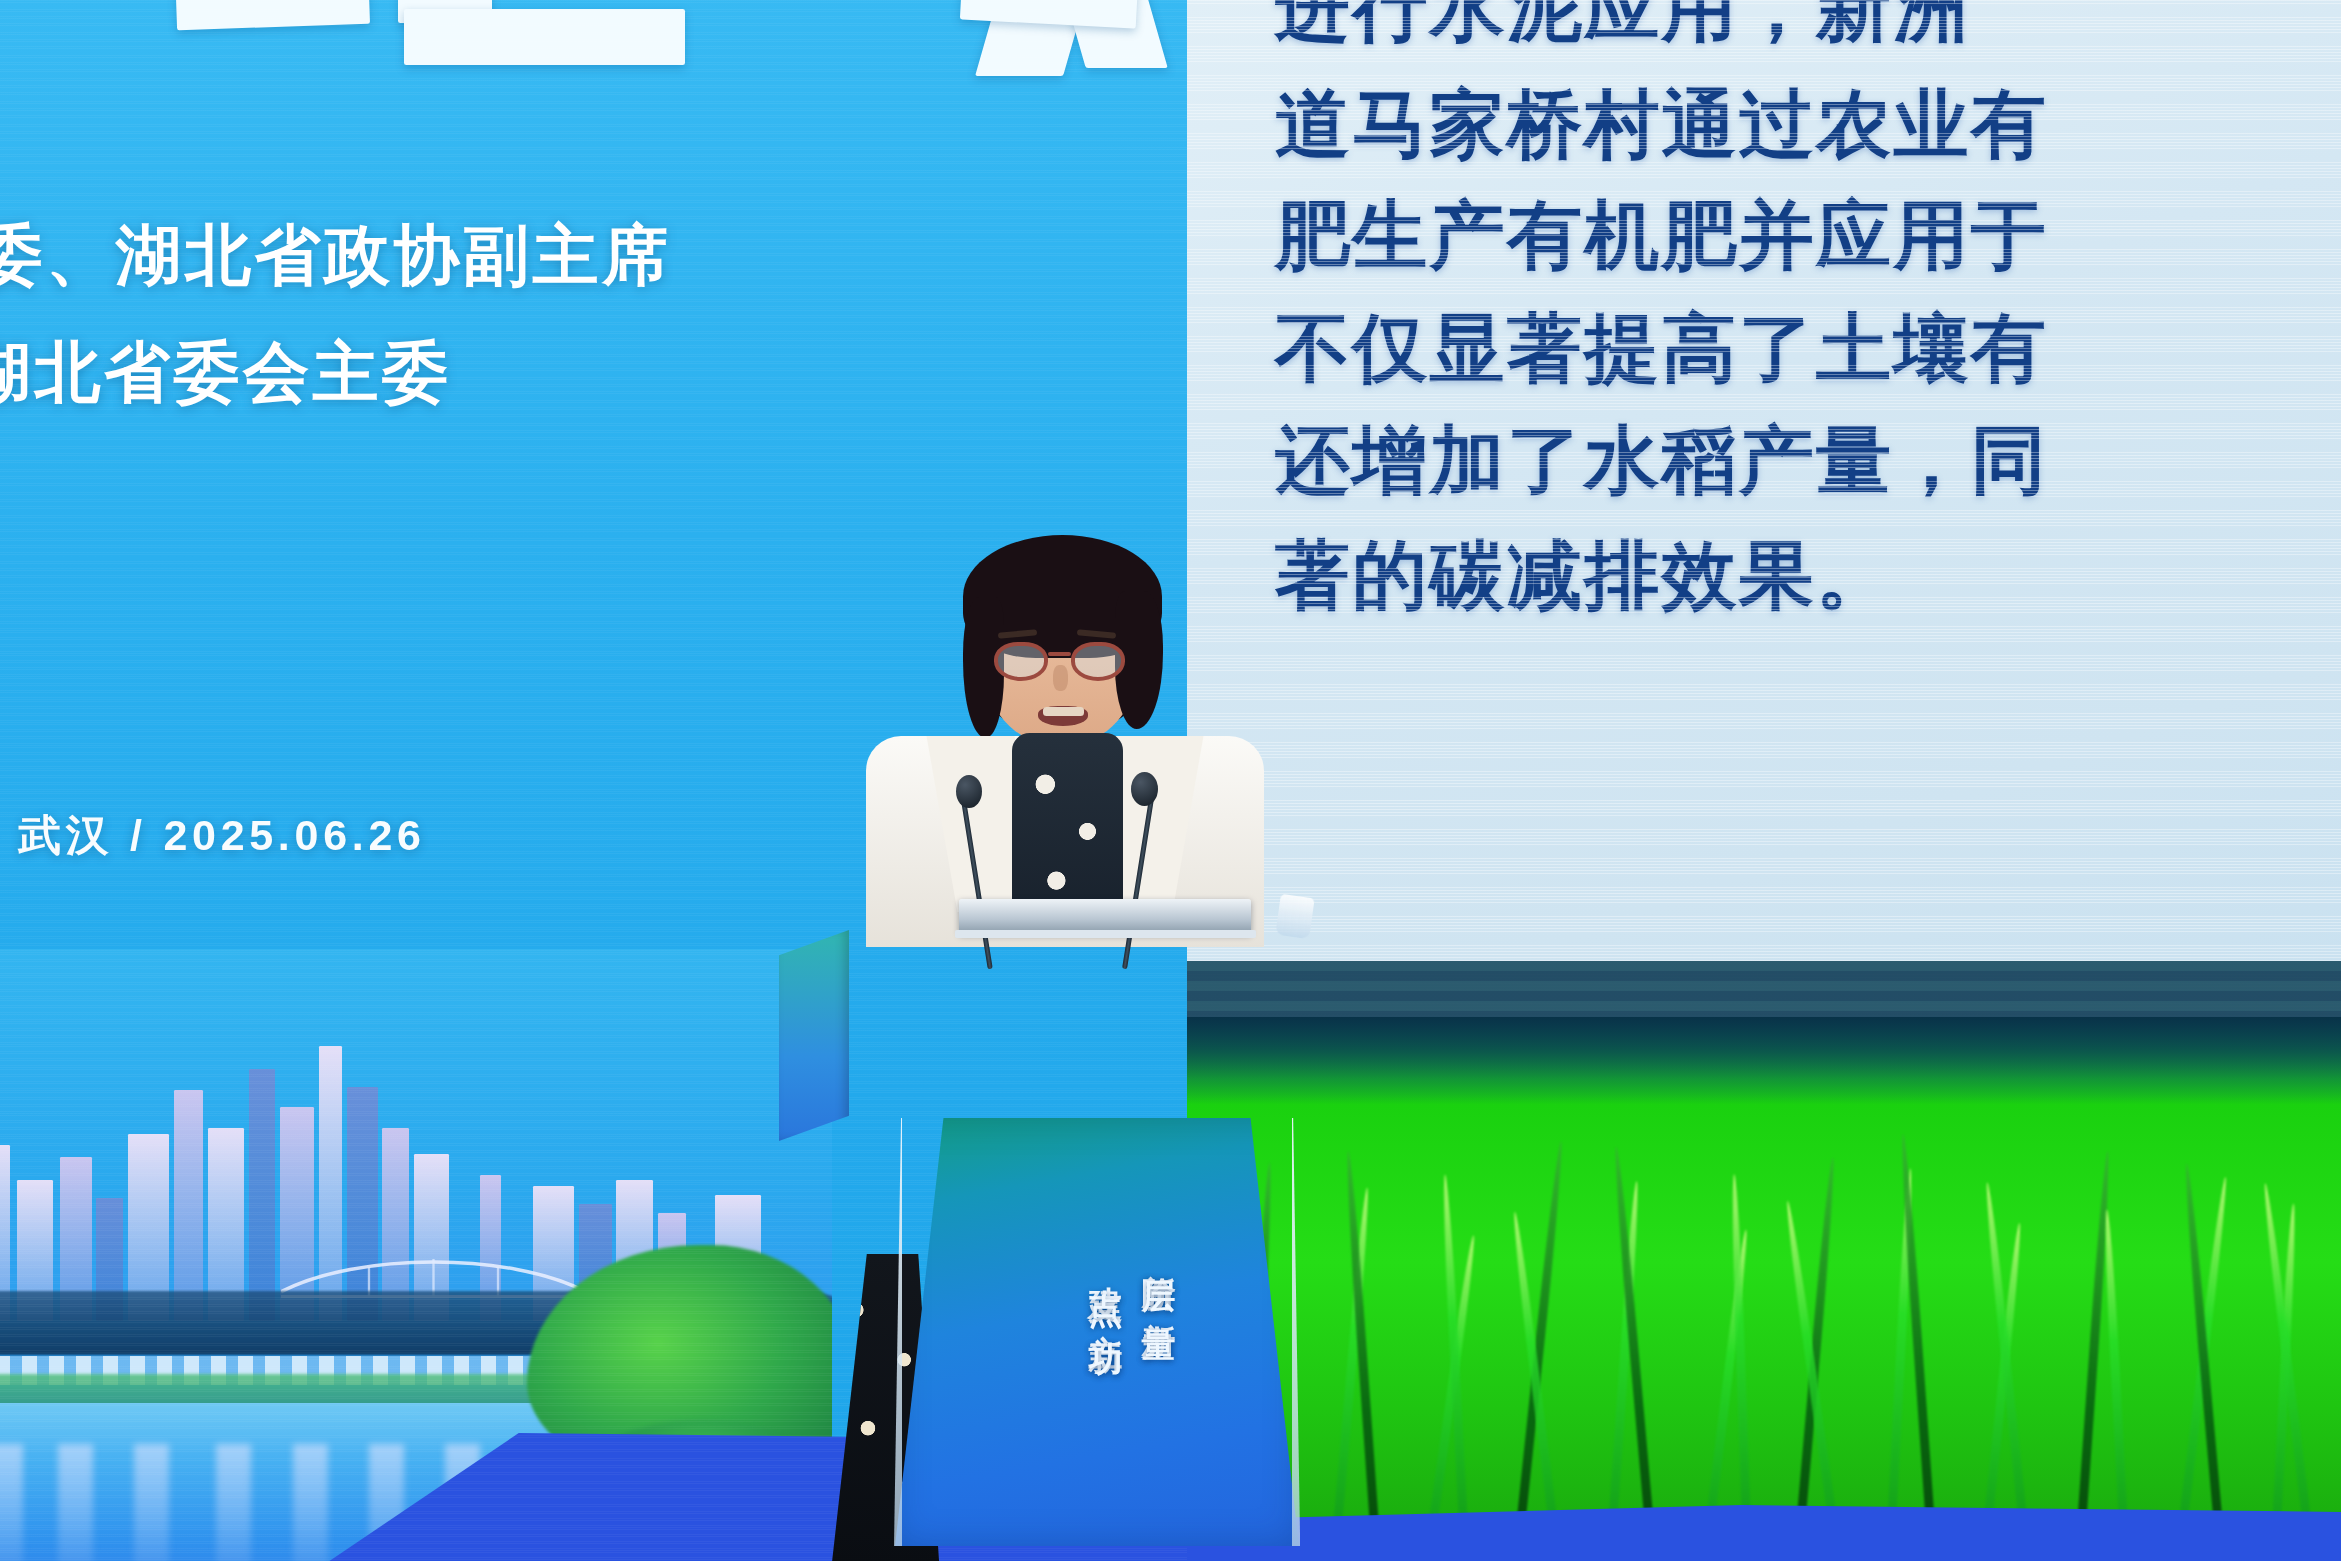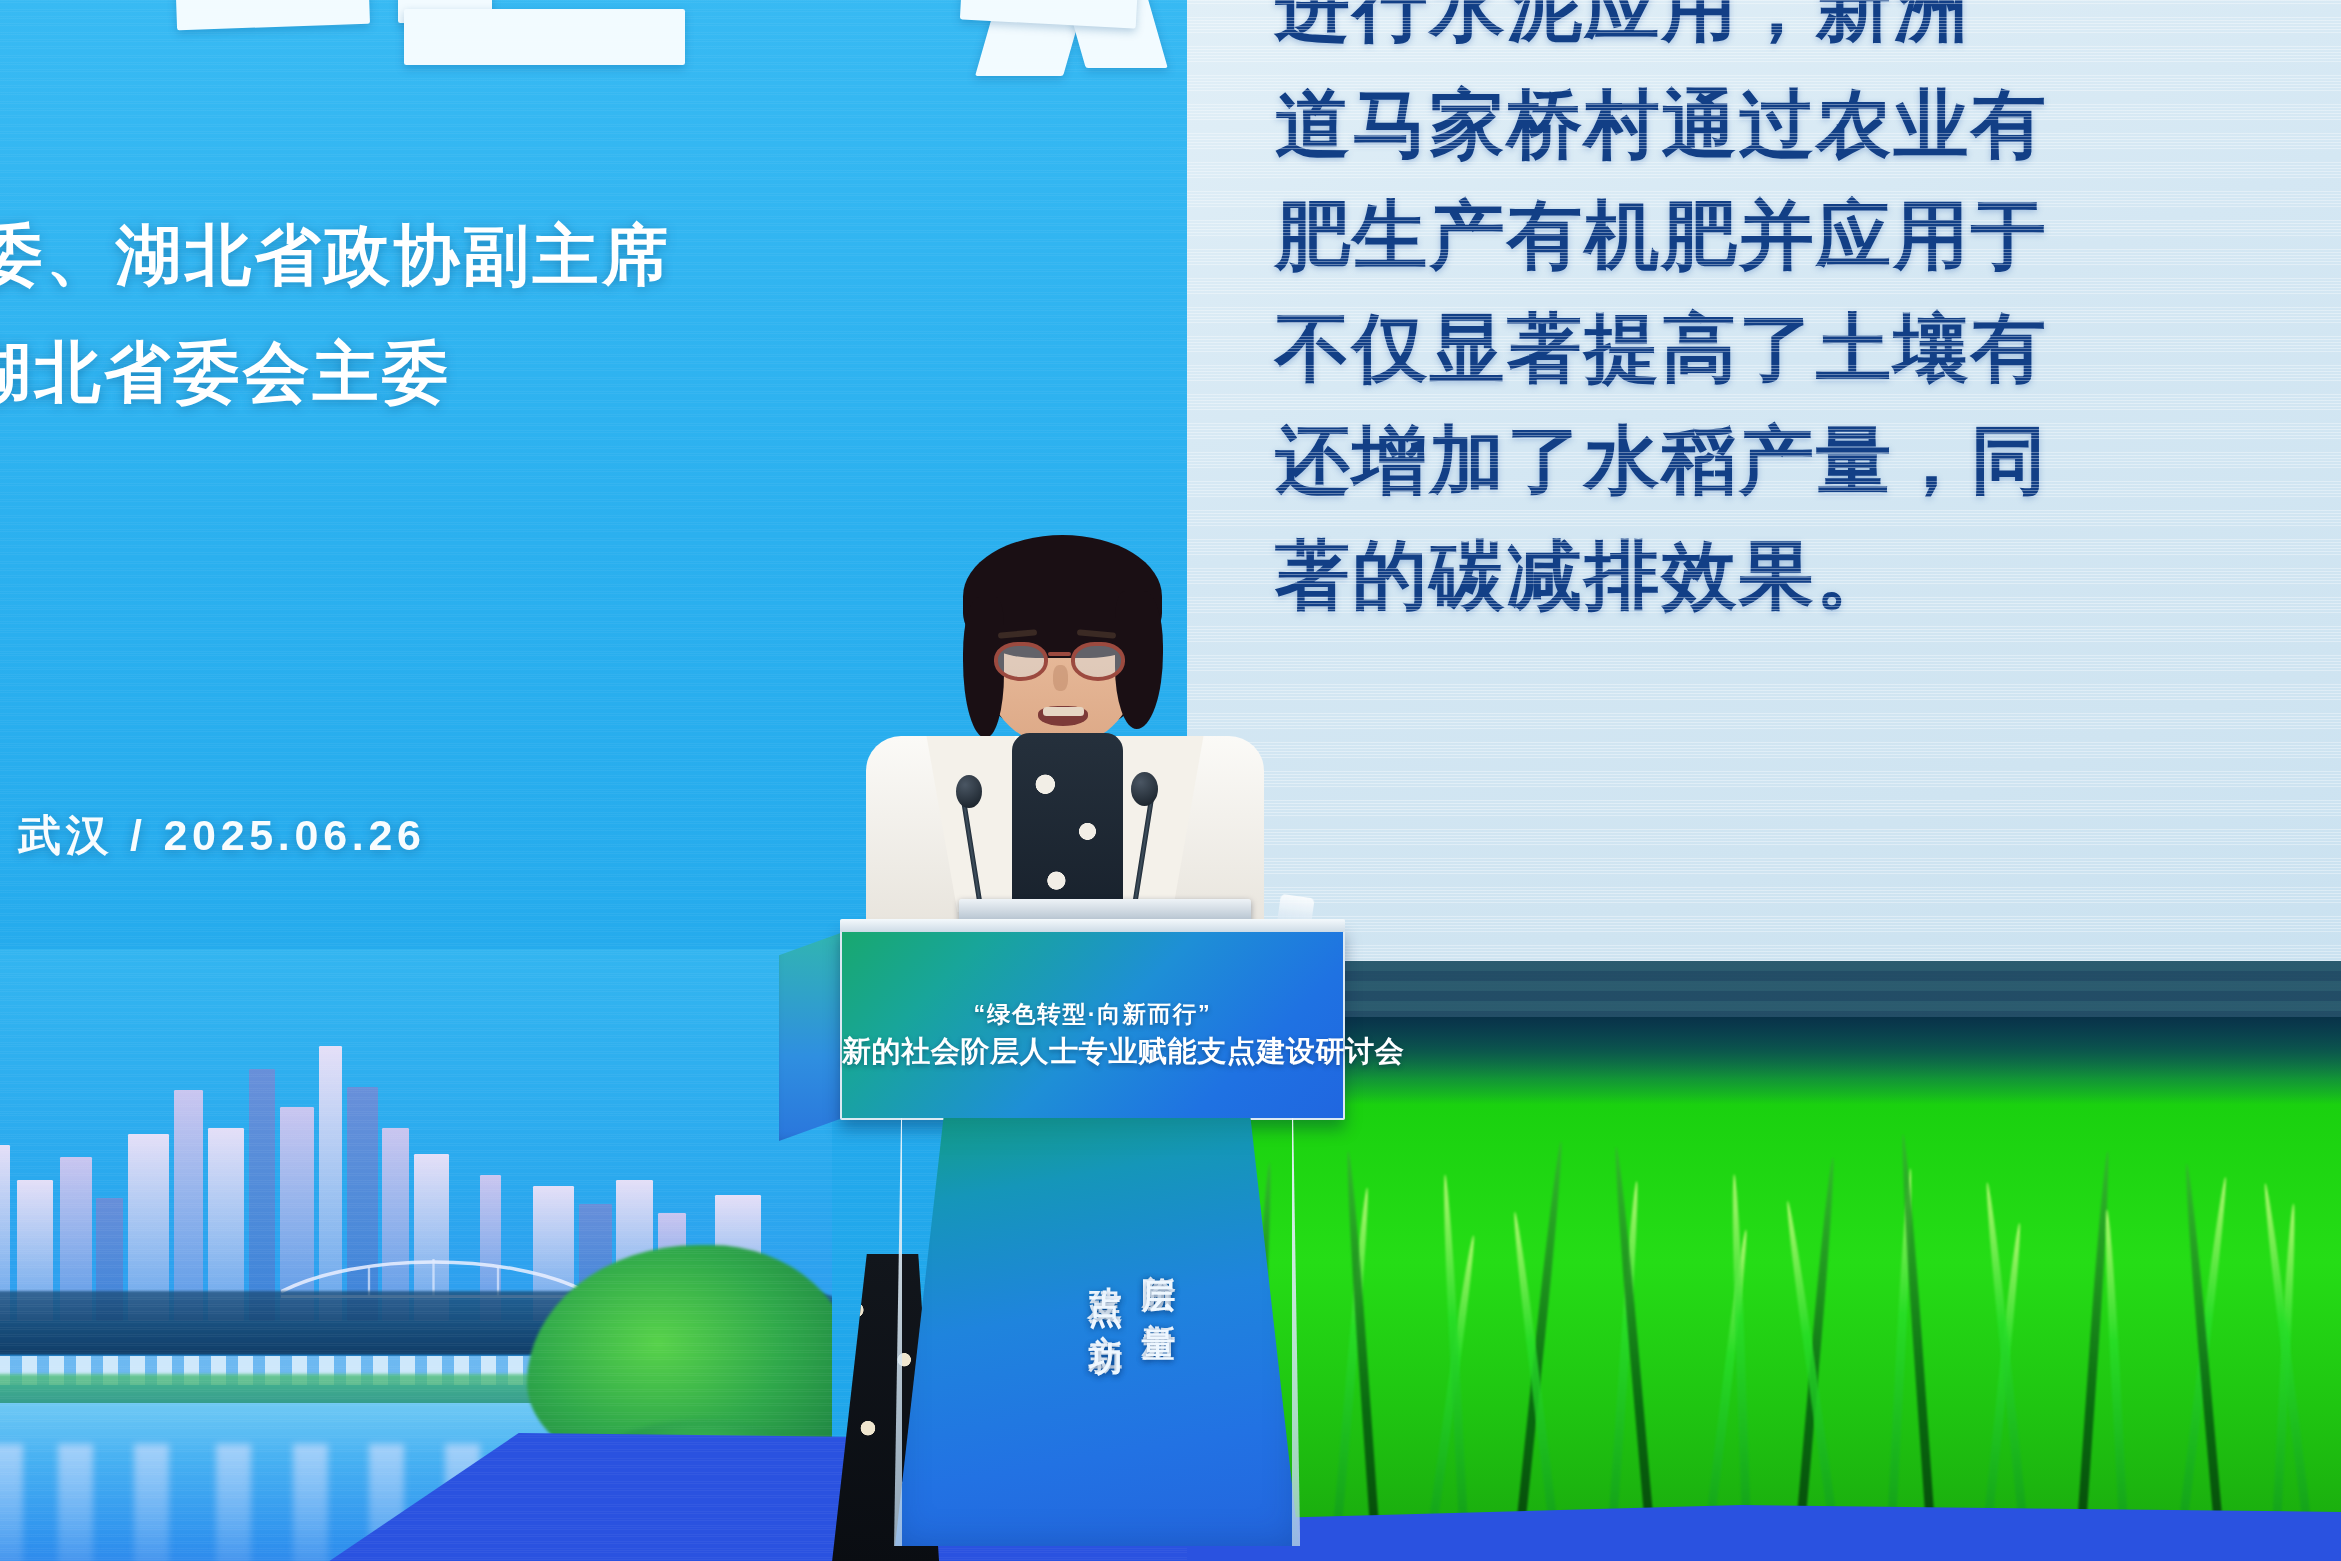--- a/index.html
+++ b/index.html
@@ -368,25 +368,20 @@
   <div class="mic-stem" id="mic2-stem"></div>
   <div class="mic-head" id="mic2-head"></div>
 
   <div id="podium">
     <div id="laptop"></div>
     <div id="laptop-lip"></div>
     <div id="clip"></div>
 
     <div id="pod-side"></div>
 
-    <div id="pod-top">
-      <div class="cap"></div>
-      <div class="pod-title" id="pod-t1">“绿色转型·向新而行”</div>
-      <div class="pod-title" id="pod-t2">新的社会阶层人士专业赋能支点建设研讨会</div>
-    </div>
 
     <div id="pod-body">
       
     </div>
     <div id="pod-edge-l"></div>
     <div id="pod-edge-r"></div>
 
     <div class="vcol" id="vcol-right"><span>新</span><span>阶</span><span>层</span><span>　</span><span>新</span><span>力</span><span>量</span></div>
     <div class="vcol" id="vcol-left"><span>建</span><span>支</span><span>点</span><span>　</span><span>立</span><span>新</span><span>功</span></div>
   </div>

